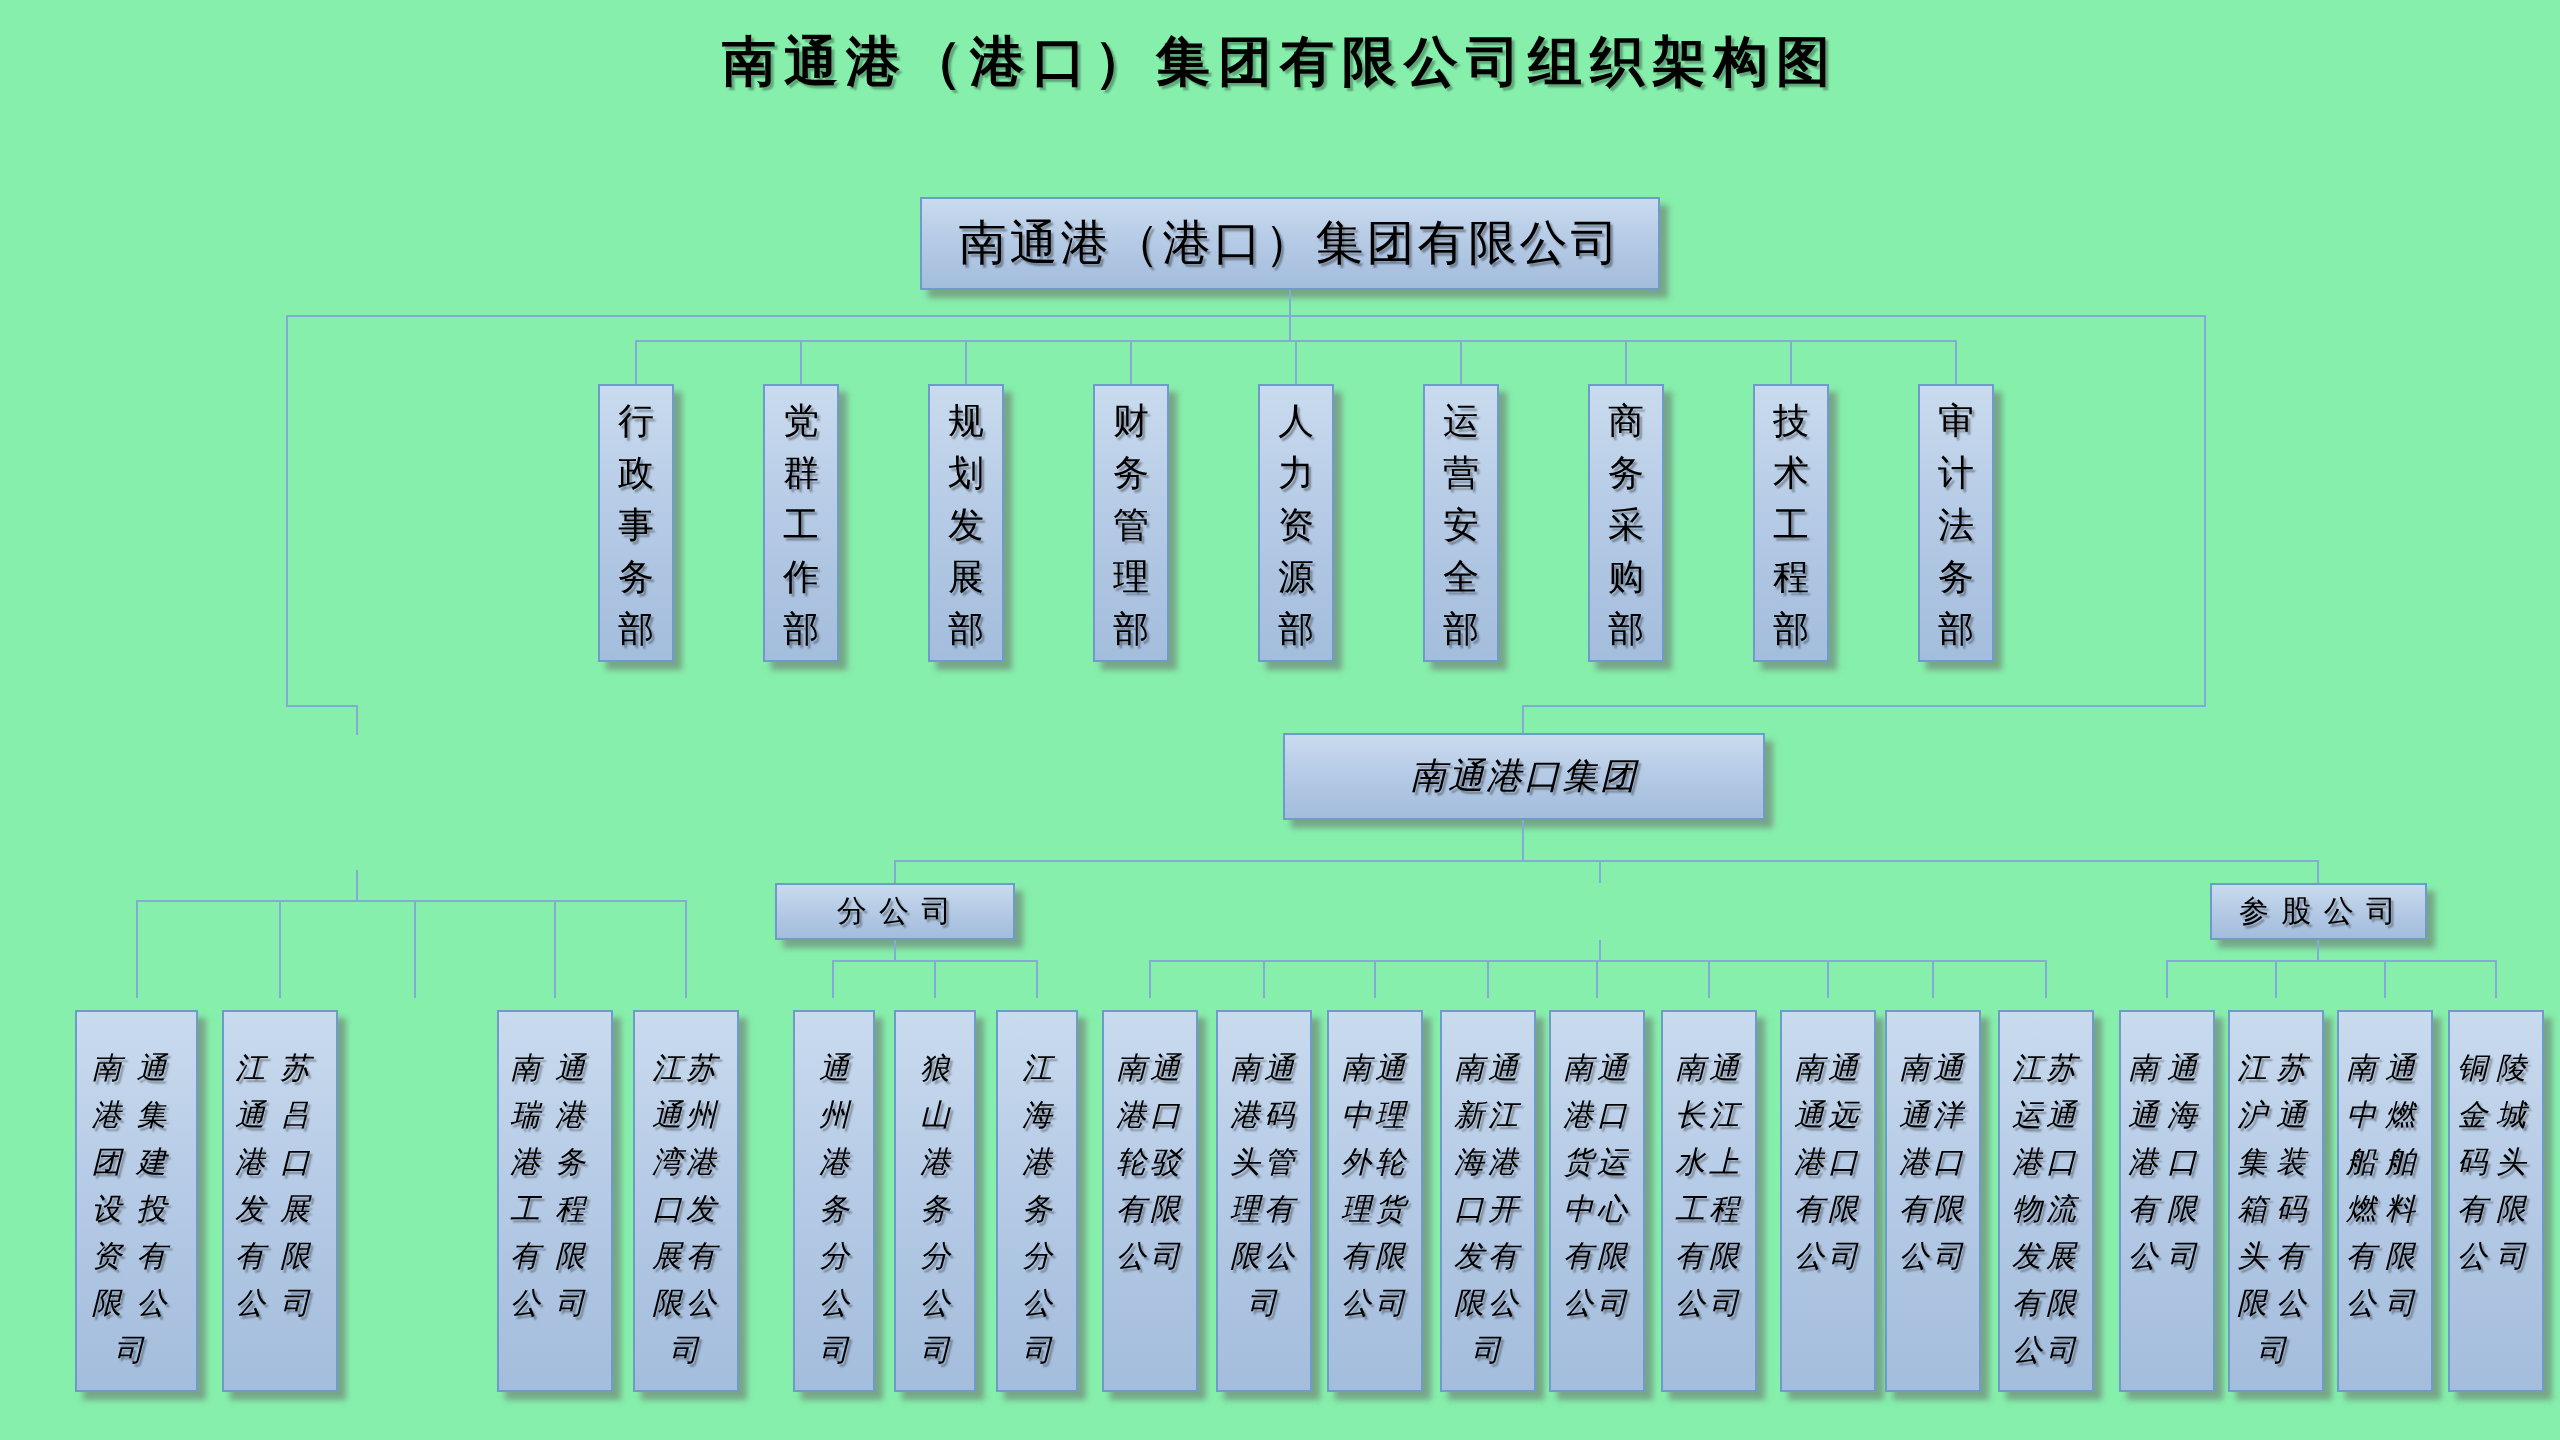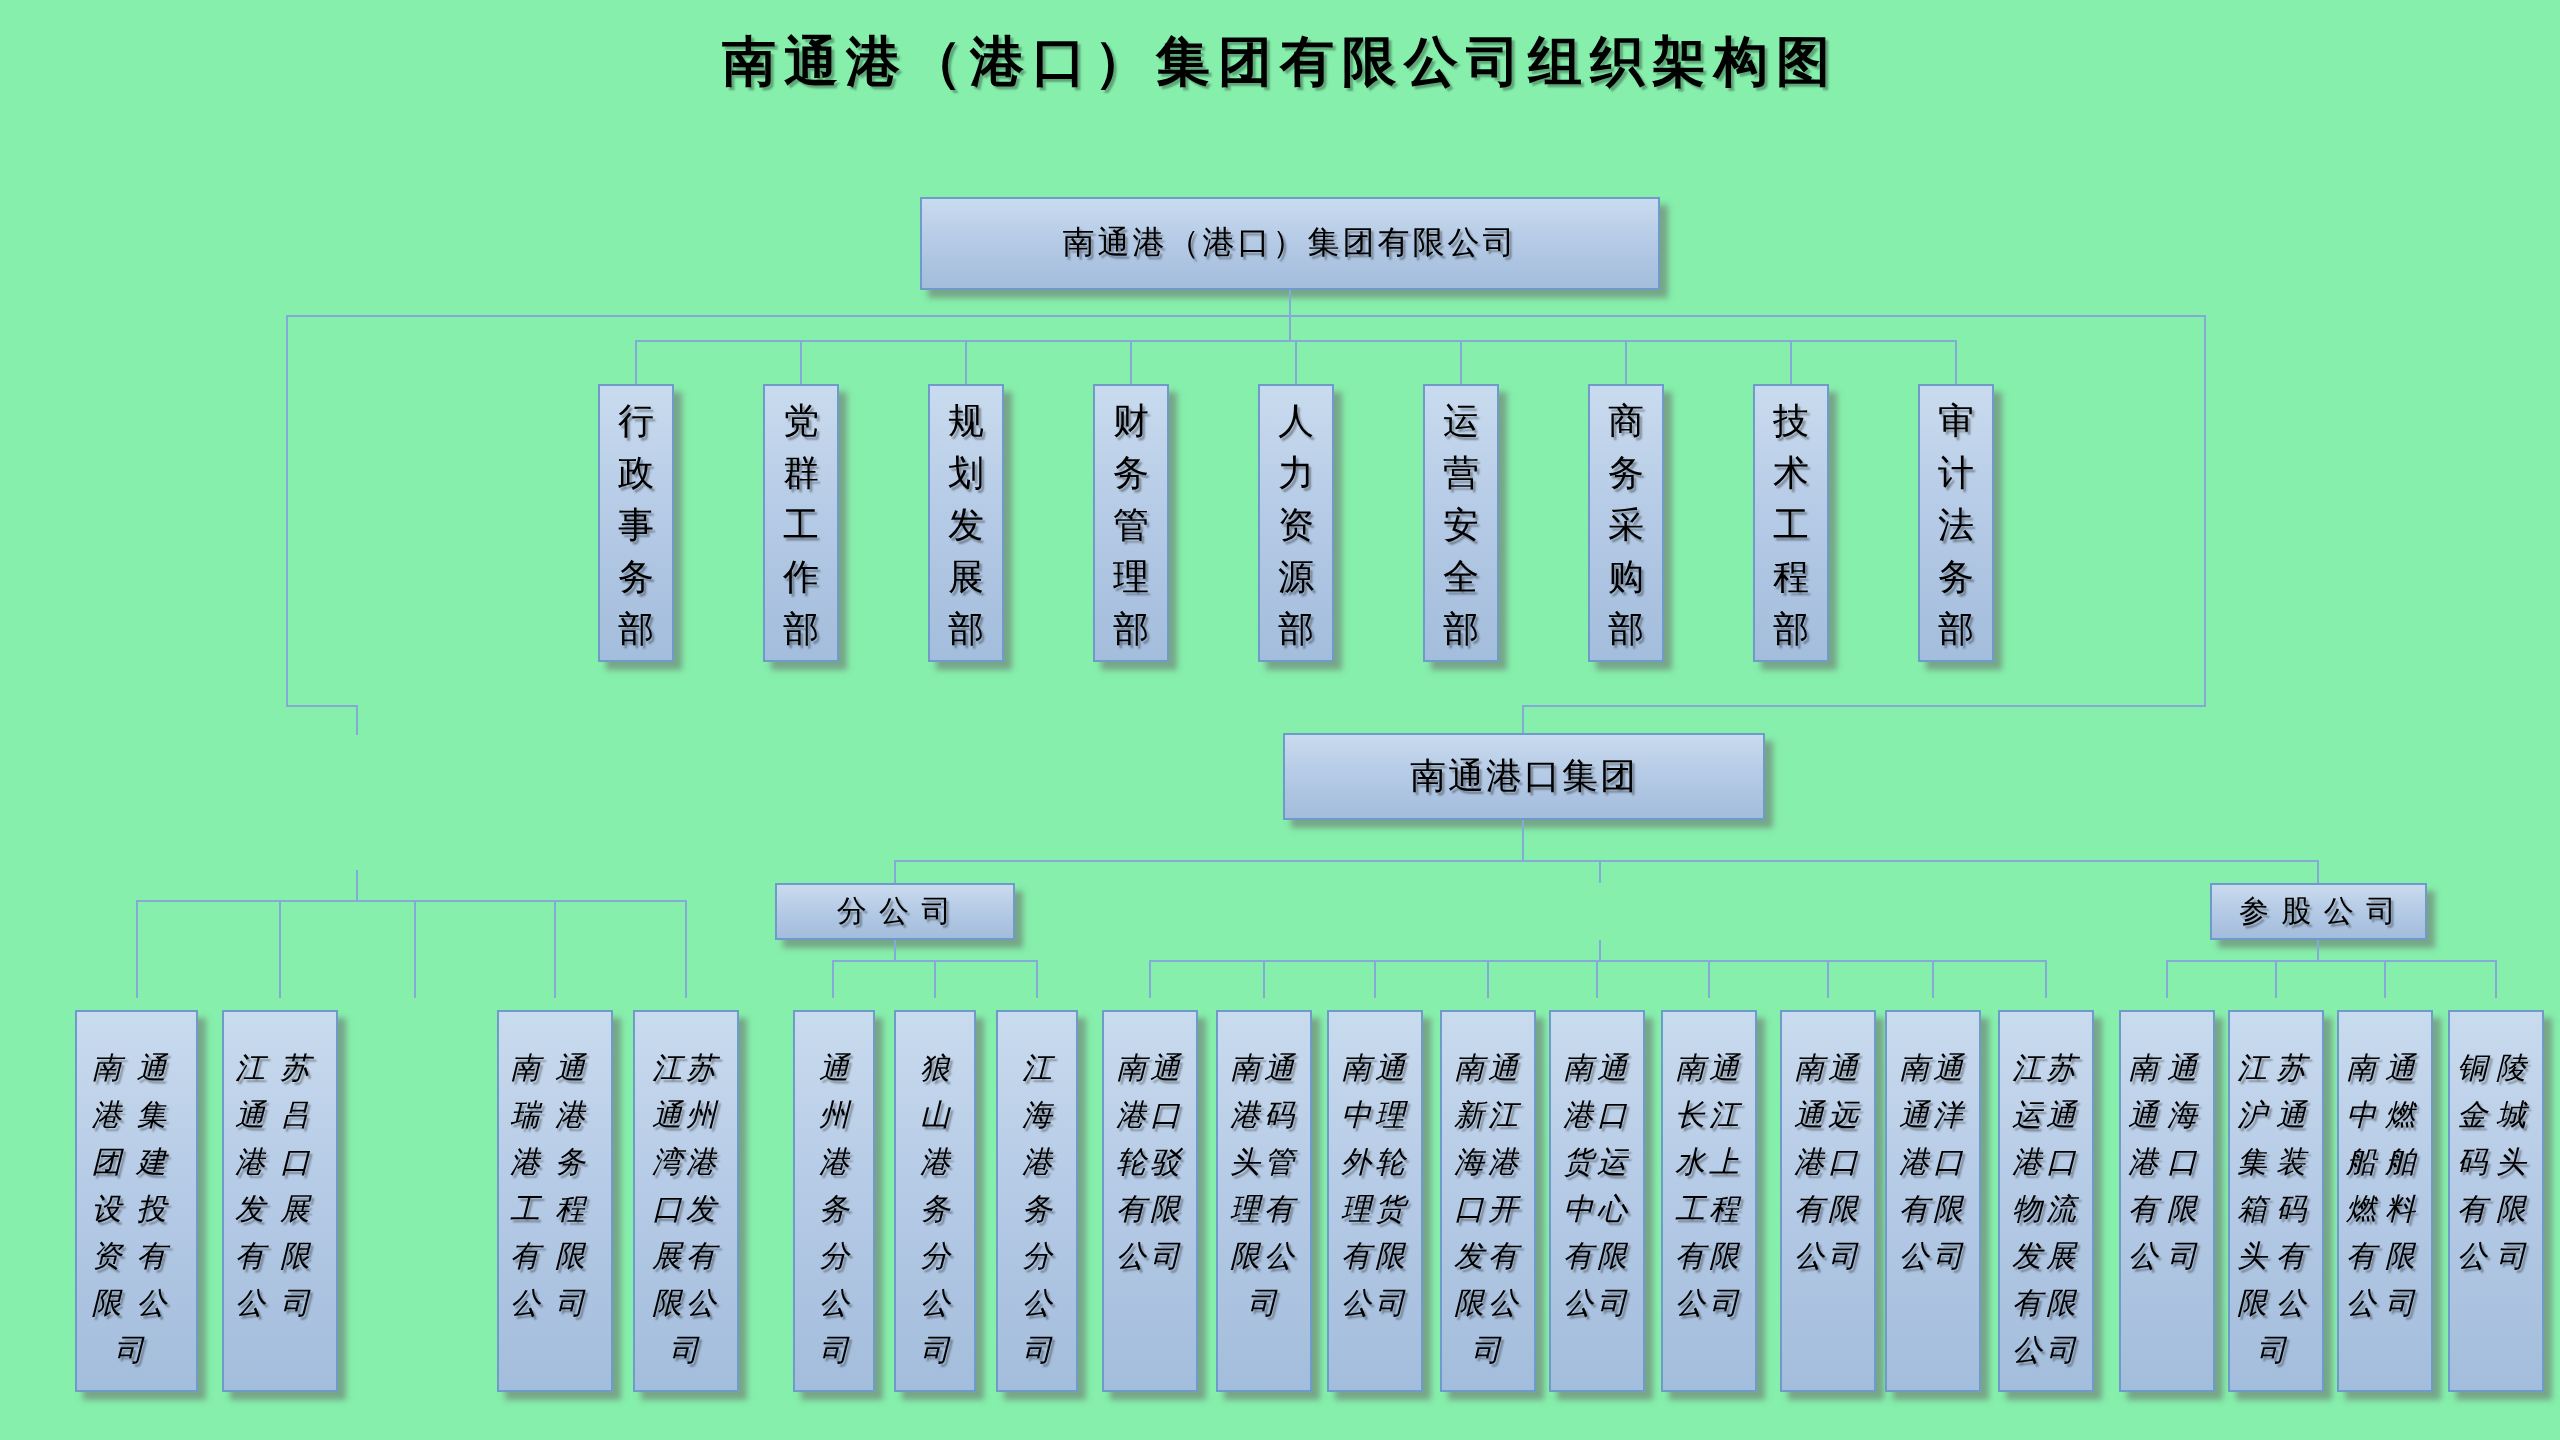--- a/index.html
+++ b/index.html
@@ -13,21 +13,21 @@
     text-shadow:3px 3px 2px rgba(0,0,0,0.30);
   }
   .box{
     position:absolute;box-sizing:border-box;
     background:linear-gradient(180deg,#c9dbee 0%,#b6cbe6 45%,#a3bddc 100%);
     border:2px solid #6f9bcb;
     box-shadow:8px 8px 6px rgba(105,105,105,0.55);
     text-align:center;white-space:pre-line;
     text-shadow:2.5px 2.5px 2px rgba(0,0,0,0.35);
   }
-  .root-box{font-size:32px;line-height:87px;letter-spacing:3px;font-weight:500;}
+  .root-box{font-size:48px;line-height:87px;letter-spacing:3px;font-weight:500;}
   .dept-box{width:76px;height:278px;top:384px;font-size:36px;line-height:52px;padding-top:9px;font-weight:500;}
   .group-box{font-weight:500;}
   .cat-box{font-size:30px;line-height:51px;letter-spacing:2px;font-weight:500;}
   .co-box{width:96px;height:382px;top:1010px;font-size:30px;line-height:47px;padding-top:32px;font-weight:500;font-style:italic;}
   .ls-wide{letter-spacing:15px;}
   .ls-mid{letter-spacing:9px;}
   .ls-sub{letter-spacing:4px;}
   .hline,.vline{position:absolute;background:#84abd7;}
   .hline{height:2px;}
   .vline{width:2px;}
@@ -99,21 +99,21 @@
 术
 工
 程
 部</div>
   <div class="box dept-box" style="left:1918px;">审
 计
 法
 务
 部</div>
 
-  <div class="box group-box" style="left:1283px;top:733px;width:482px;height:87px;font-size:36px;line-height:81px;letter-spacing:2px;">南通港口集团</div>
+  <div class="box group-box" style="left:1283px;top:733px;width:482px;height:87px;font-size:36px;line-height:81px;letter-spacing:2px;font-style:italic;">南通港口集团</div>
 
   <div class="vline" style="left:356px;top:870px;height:30px;"></div>
   <div class="hline" style="left:136px;top:900px;width:551px;"></div>
   <div class="vline" style="left:136px;top:900px;height:98px;"></div>
   <div class="vline" style="left:279px;top:900px;height:98px;"></div>
   <div class="vline" style="left:414px;top:900px;height:98px;"></div>
   <div class="vline" style="left:554px;top:900px;height:98px;"></div>
   <div class="vline" style="left:685px;top:900px;height:98px;"></div>
 
   <div class="vline" style="left:1522px;top:820px;height:40px;"></div>

